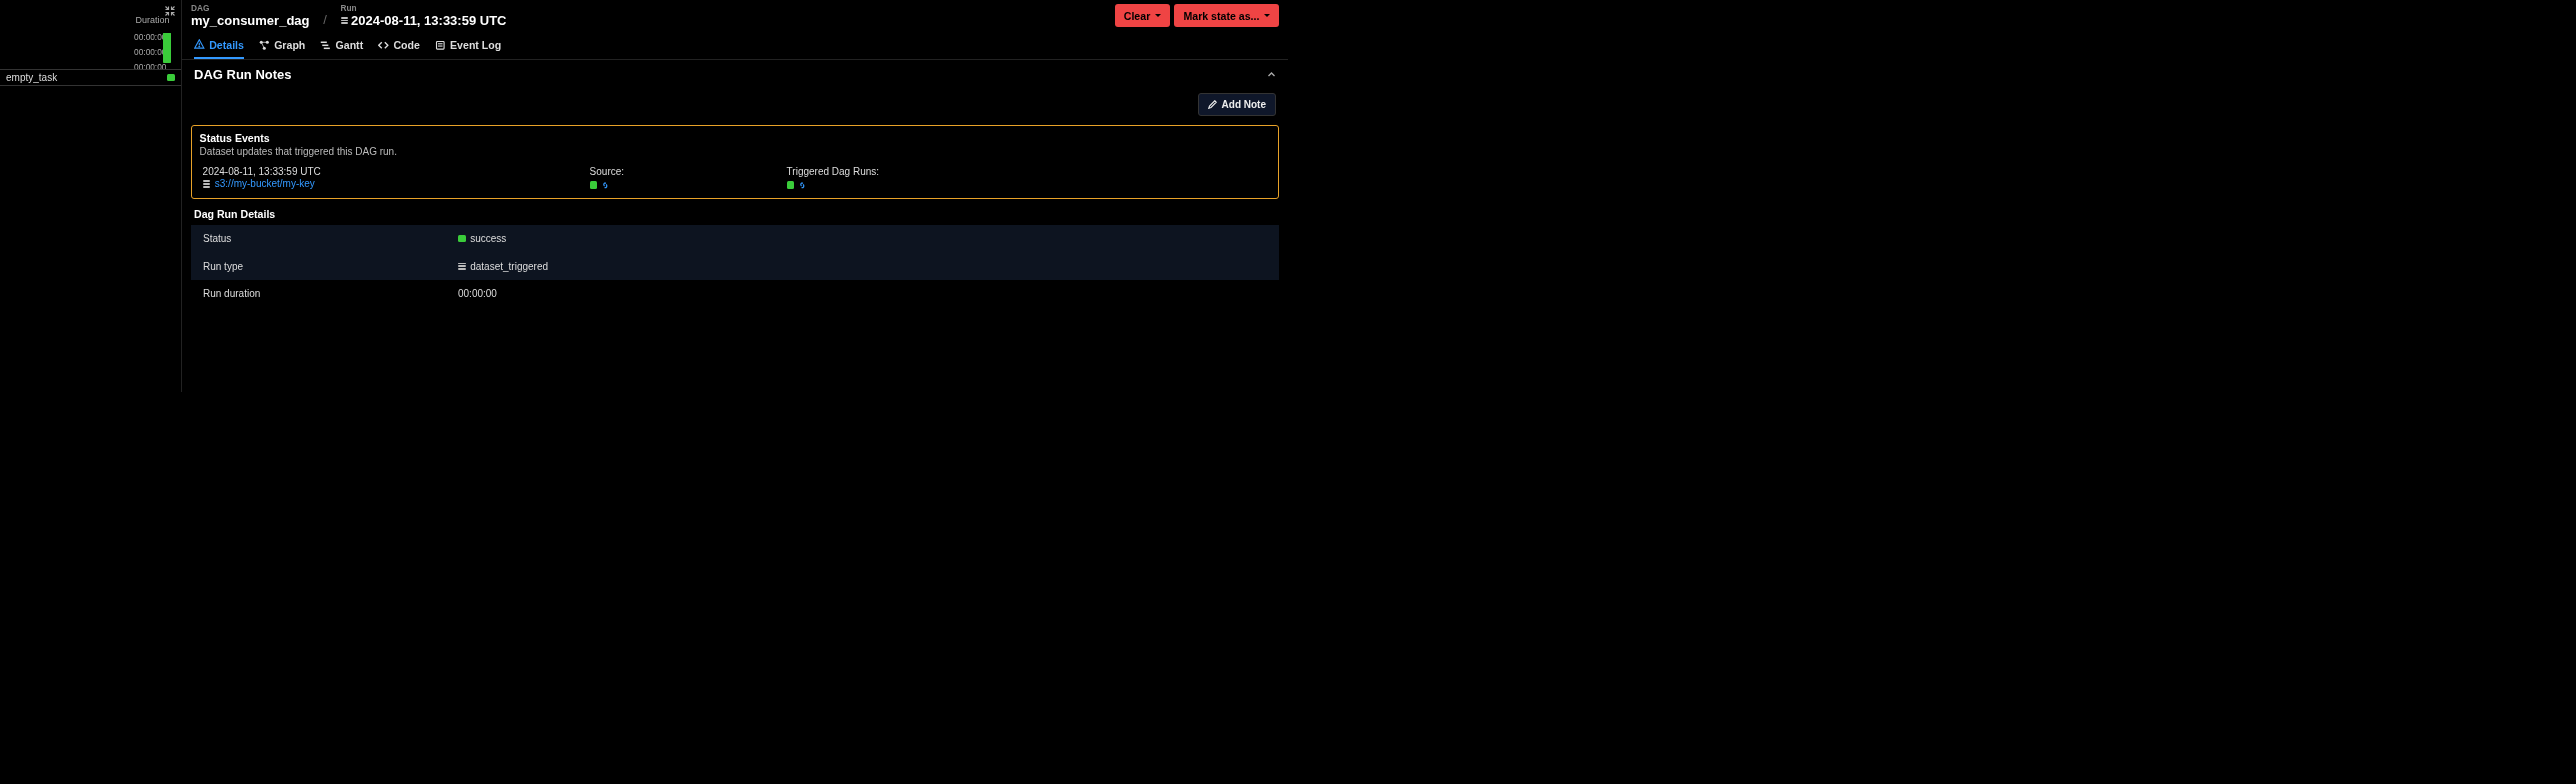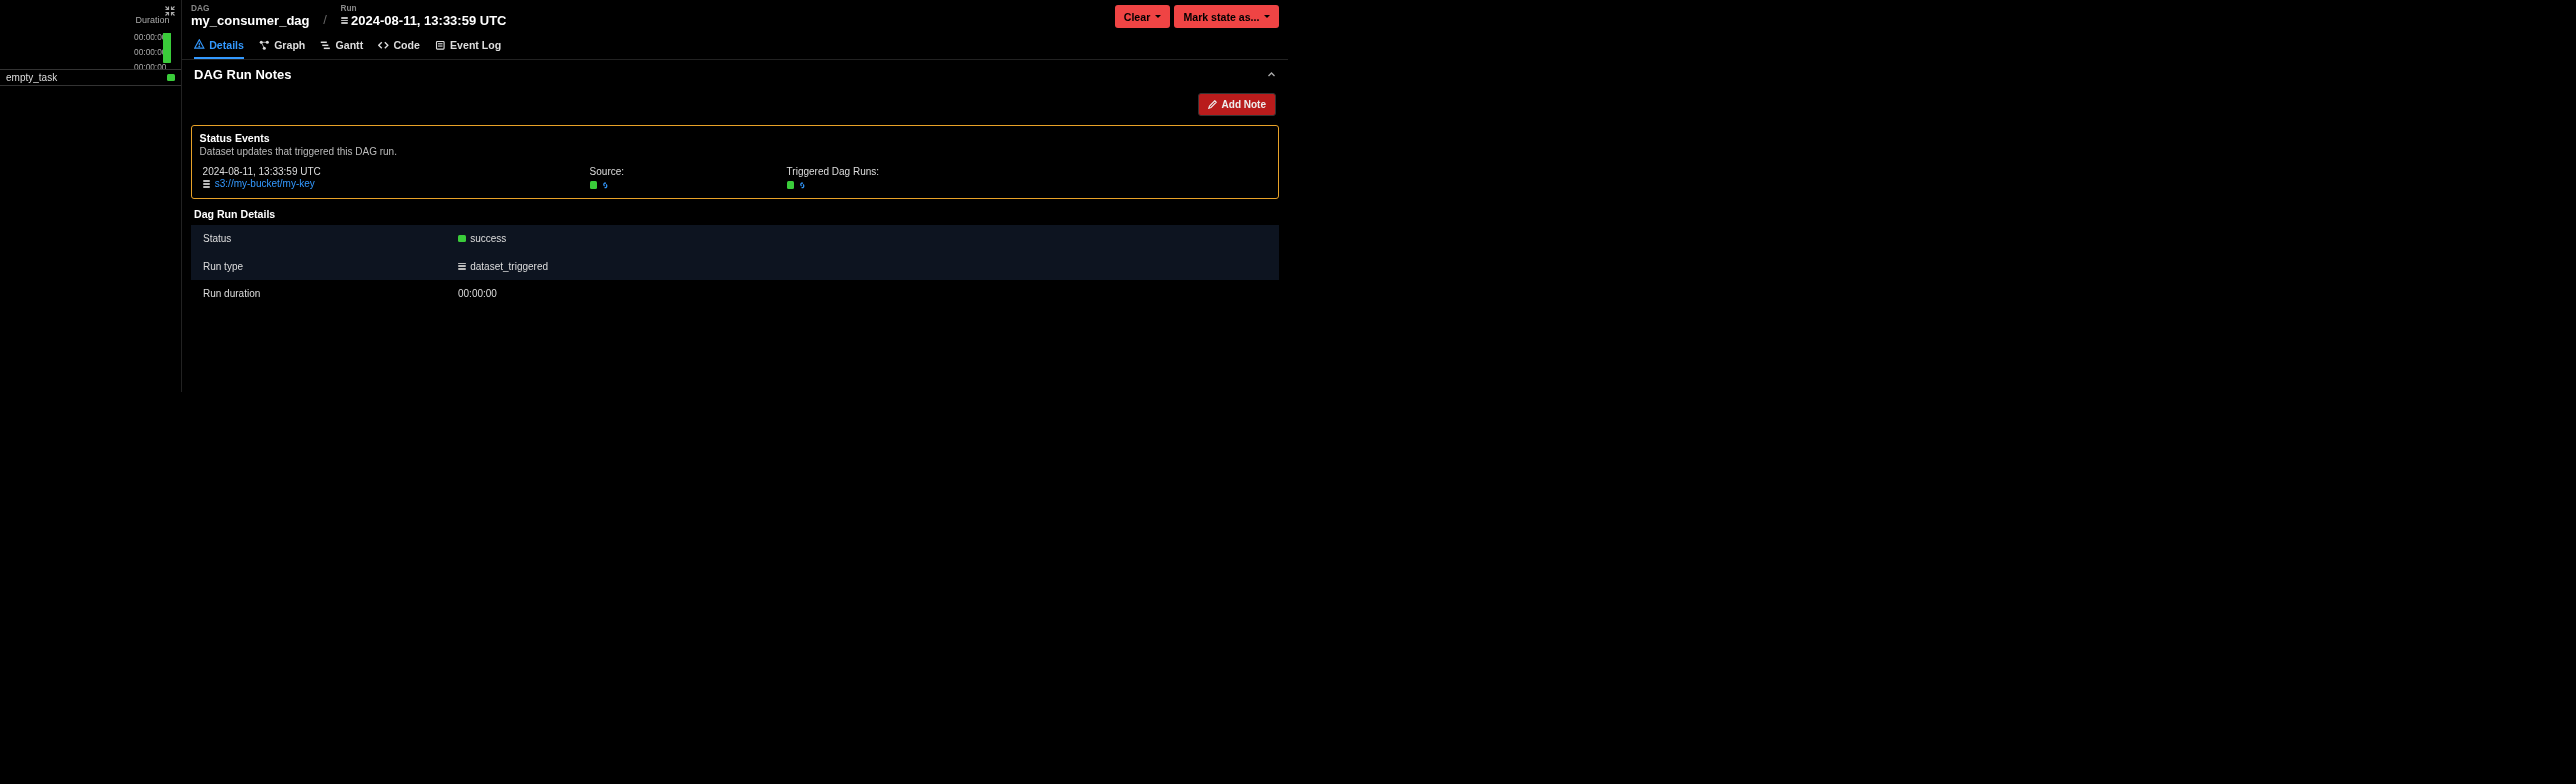--- a/index.html
+++ b/index.html
@@ -80,21 +80,21 @@
 .right-panel {
   flex: 1;
   height: 100%;
   background: #000;
   display: flex;
   flex-direction: column;
   overflow: hidden;
 }
 .header-bar {
   display: flex;
-  align-items: flex-end;
+  align-items: center;
   justify-content: space-between;
   padding: 3px 9px 0 9px;
 }
 .breadcrumb-area {
   display: flex;
   align-items: flex-start;
   gap: 13.7px;
 }
 .bc-col { display: flex; flex-direction: column; }
 .bc-label {
@@ -183,21 +183,21 @@
   font-weight: 700;
   font-size: 13px;
 }
 .chevron { color: #aaa; cursor: pointer; }
 .add-note-row {
   display: flex;
   justify-content: flex-end;
   padding: 3px 3px 9px 3px;
 }
 .btn-dark {
-  background: #b91c1c;
+  background: #0f172a;
   color: #eee;
   border: 0.8px solid #333;
   border-radius: 3px;
   padding: 5.3px 9px;
   font-size: 10px;
   font-weight: 600;
   cursor: pointer;
   display: inline-flex;
   align-items: center;
   gap: 4.6px;

